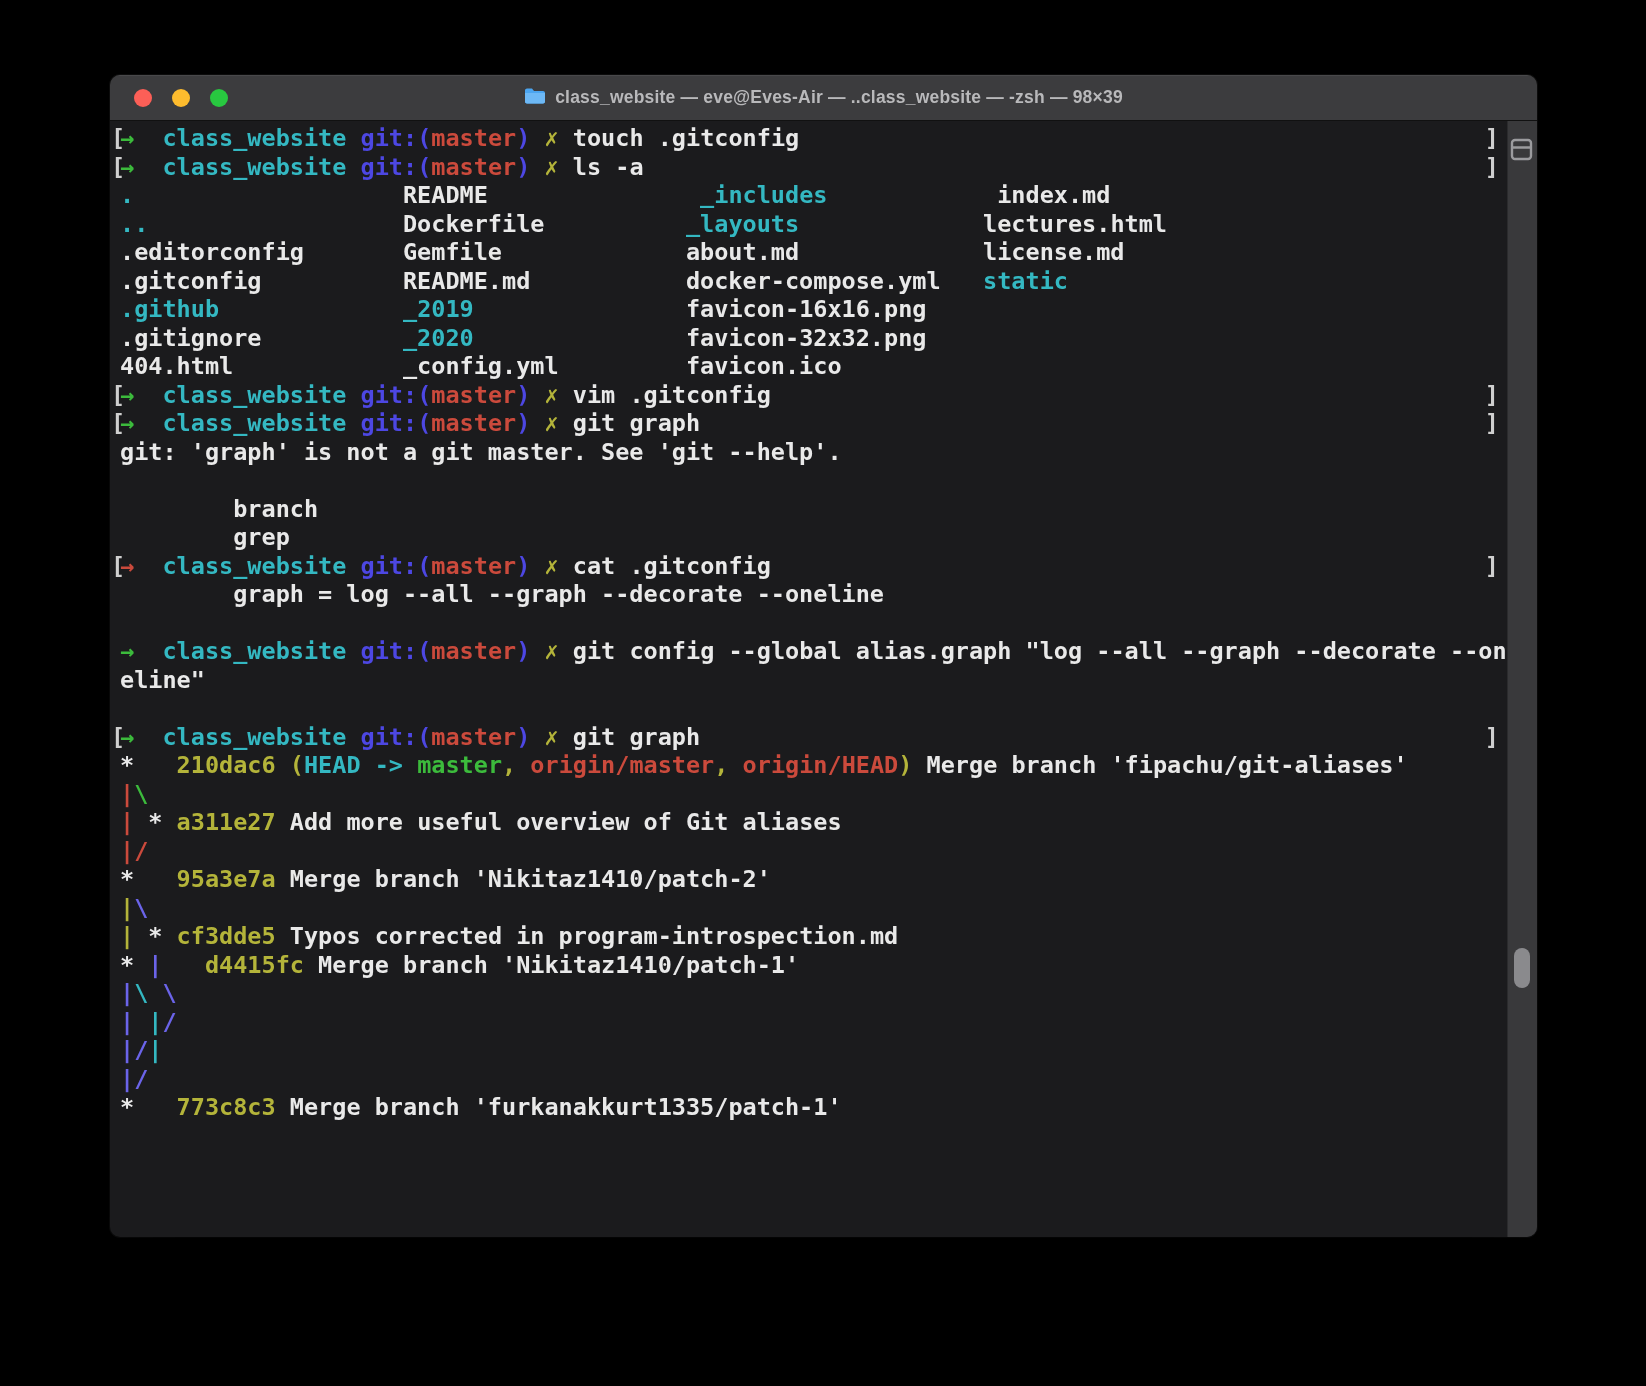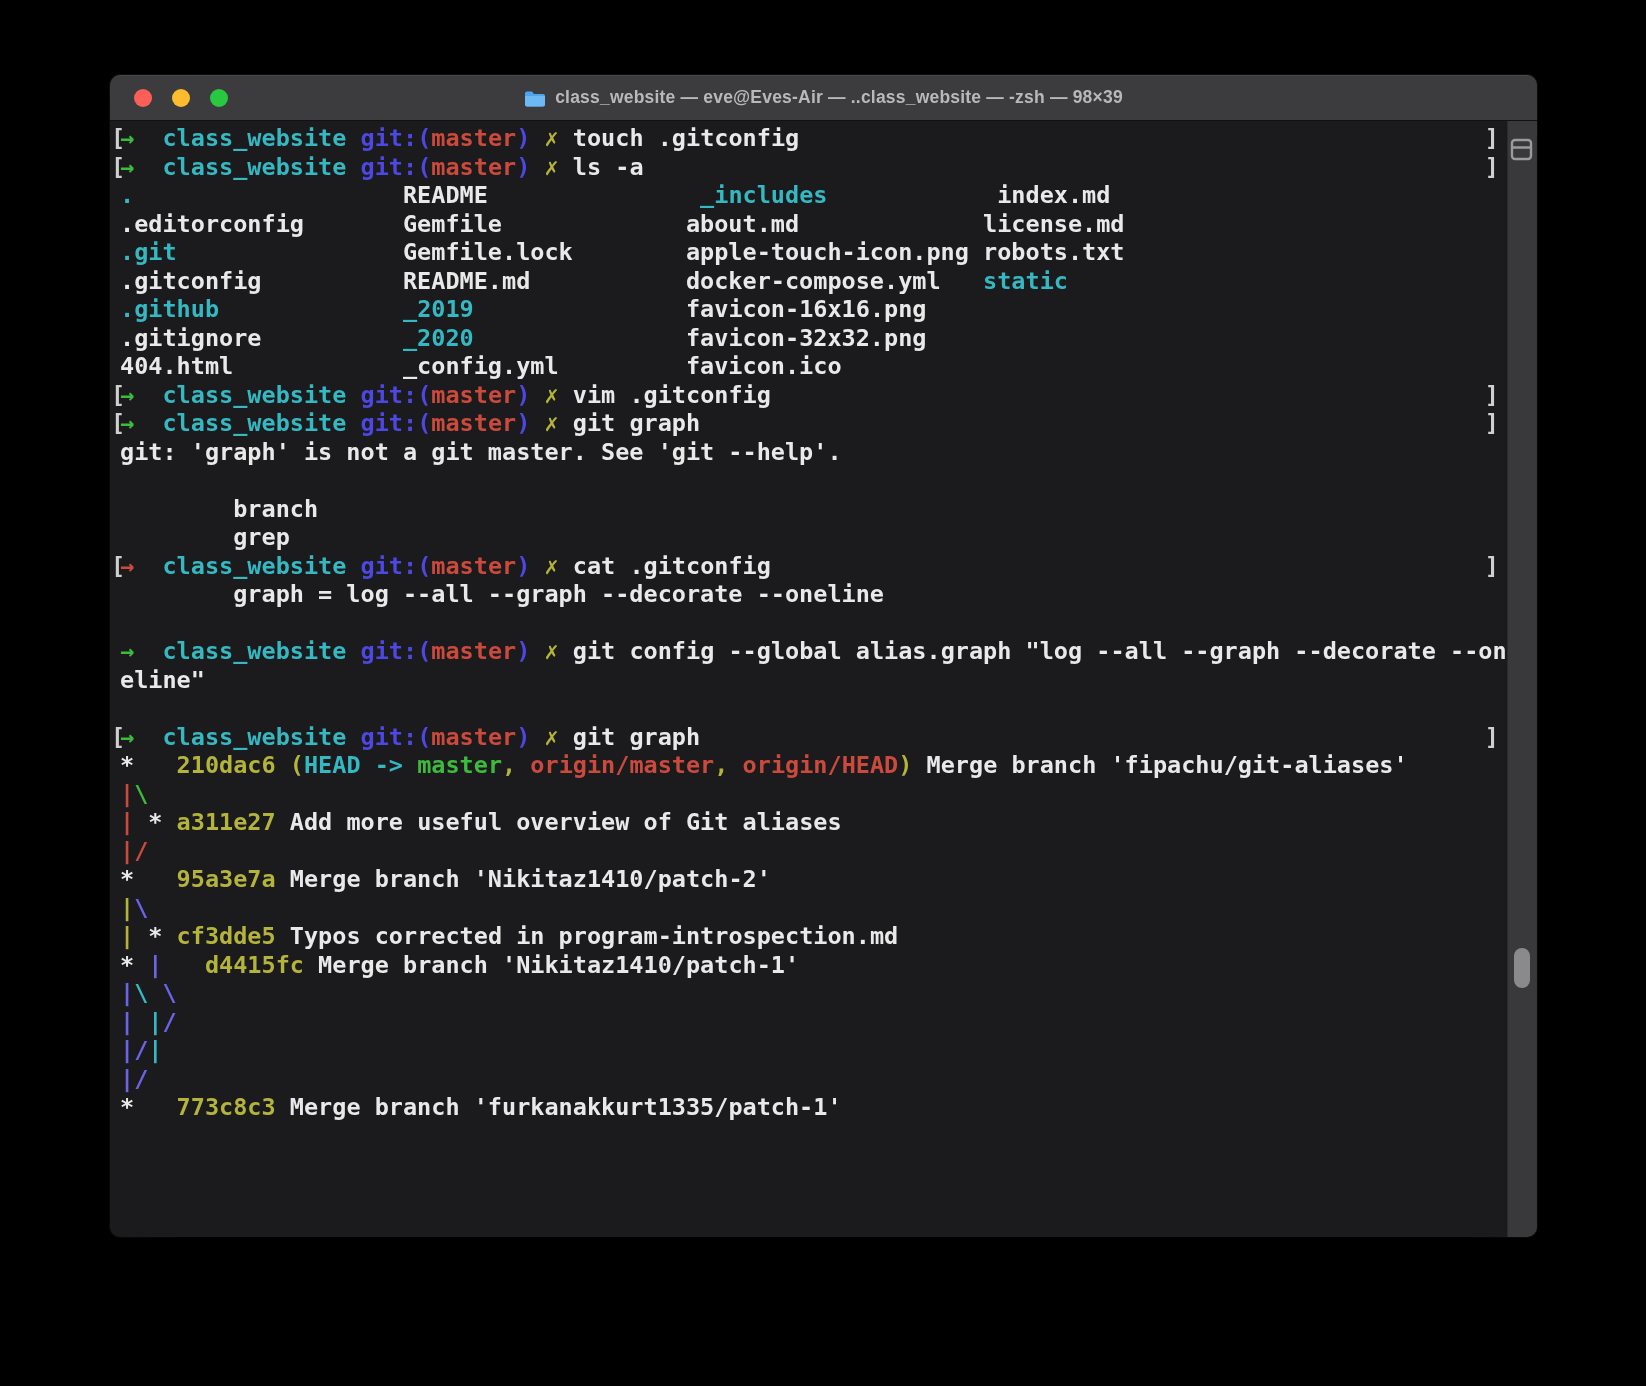--- a/index.html
+++ b/index.html
@@ -15,21 +15,21 @@
           border-radius:10px;background:var(--term-bg);overflow:hidden;
           box-shadow:0 30px 80px rgba(0,0,0,.9), 0 0 0 1px rgba(255,255,255,.06)}
 
   .titlebar{height:46px;background:#3c3c3e;position:relative;display:flex;
             align-items:center;justify-content:center;
             border-bottom:1px solid #111;
             box-shadow:inset 0 1px 0 rgba(255,255,255,.07)}
   .lights{position:absolute;left:24px;top:0;height:100%;display:flex;align-items:center;gap:20px}
   .light{width:18px;height:18px;border-radius:50%;border:none;padding:0;cursor:default}
   .light.red{background:#fc5f57}.light.yellow{background:#febc2e}.light.green{background:#28c840}
-  .title{display:flex;align-items:flex-end;gap:9px;color:#b9b9bb;font-weight:bold;font-size:17.5px;
+  .title{display:flex;align-items:flex-start;gap:9px;color:#b9b9bb;font-weight:bold;font-size:17.5px;
          letter-spacing:.2px}
   .folder{width:22px;height:18px;position:relative;display:inline-block}
 
   .content{position:absolute;left:0;top:47px;right:30px;bottom:0;padding-top:2px;
            font-family:"DejaVu Sans Mono","DejaVu Sans",monospace;
            font-size:23.5px;font-weight:bold;color:var(--fg);overflow:hidden}
   .line{height:28.5px;line-height:28.5px;white-space:pre;position:relative;padding-left:10px}
   .sg-d{color:var(--fg)} .sg-c{color:var(--cyan)} .sg-b{color:var(--blue)}
   .sg-r{color:var(--red)} .sg-g{color:var(--green)} .sg-y{color:var(--yellow)}
   .sg-v{color:var(--violet)}
@@ -61,22 +61,22 @@
         </svg>
       </span>
       <span>class_website — eve@Eves-Air — ..class_website — -zsh — 98×39</span>
     </div>
   </div>
 
   <div class="content">
       <div class="line"><span class="mark mark-l">[</span><span class="sg-g">→</span><span class="sg-d">  </span><span class="sg-c">class_website</span><span class="sg-d"> </span><span class="sg-b">git:(</span><span class="sg-r">master</span><span class="sg-b">)</span><span class="sg-d"> </span><span class="sg-y">✗</span><span class="sg-d"> touch .gitconfig</span><span class="mark mark-r">]</span></div>
       <div class="line"><span class="mark mark-l">[</span><span class="sg-g">→</span><span class="sg-d">  </span><span class="sg-c">class_website</span><span class="sg-d"> </span><span class="sg-b">git:(</span><span class="sg-r">master</span><span class="sg-b">)</span><span class="sg-d"> </span><span class="sg-y">✗</span><span class="sg-d"> ls -a</span><span class="mark mark-r">]</span></div>
       <div class="line"><span class="sg-c">.</span><span class="sg-d">                   README               </span><span class="sg-c">_includes</span><span class="sg-d">            index.md</span></div>
+      <div class="line"><span class="sg-c">..</span><span class="sg-d">                  Dockerfile          </span><span class="sg-c">_layouts</span><span class="sg-d">             lectures.html</span></div>
       <div class="line"><span class="sg-d">.editorconfig       Gemfile             about.md             license.md</span></div>
-      <div class="line"><span class="sg-c">.git</span><span class="sg-d">                Gemfile.lock        apple-touch-icon.png robots.txt</span></div>
       <div class="line"><span class="sg-d">.gitconfig          README.md           docker-compose.yml   </span><span class="sg-c">static</span></div>
       <div class="line"><span class="sg-c">.github</span><span class="sg-d">             </span><span class="sg-c">_2019</span><span class="sg-d">               favicon-16x16.png</span></div>
       <div class="line"><span class="sg-d">.gitignore          </span><span class="sg-c">_2020</span><span class="sg-d">               favicon-32x32.png</span></div>
       <div class="line"><span class="sg-d">404.html            _config.yml         favicon.ico</span></div>
       <div class="line"><span class="mark mark-l">[</span><span class="sg-g">→</span><span class="sg-d">  </span><span class="sg-c">class_website</span><span class="sg-d"> </span><span class="sg-b">git:(</span><span class="sg-r">master</span><span class="sg-b">)</span><span class="sg-d"> </span><span class="sg-y">✗</span><span class="sg-d"> vim .gitconfig</span><span class="mark mark-r">]</span></div>
       <div class="line"><span class="mark mark-l">[</span><span class="sg-g">→</span><span class="sg-d">  </span><span class="sg-c">class_website</span><span class="sg-d"> </span><span class="sg-b">git:(</span><span class="sg-r">master</span><span class="sg-b">)</span><span class="sg-d"> </span><span class="sg-y">✗</span><span class="sg-d"> git graph</span><span class="mark mark-r">]</span></div>
       <div class="line"><span class="sg-d">git: 'graph' is not a git master. See 'git --help'.</span></div>
       <div class="line"></div>
       <div class="line"><span class="sg-d">        branch</span></div>
       <div class="line"><span class="sg-d">        grep</span></div>

